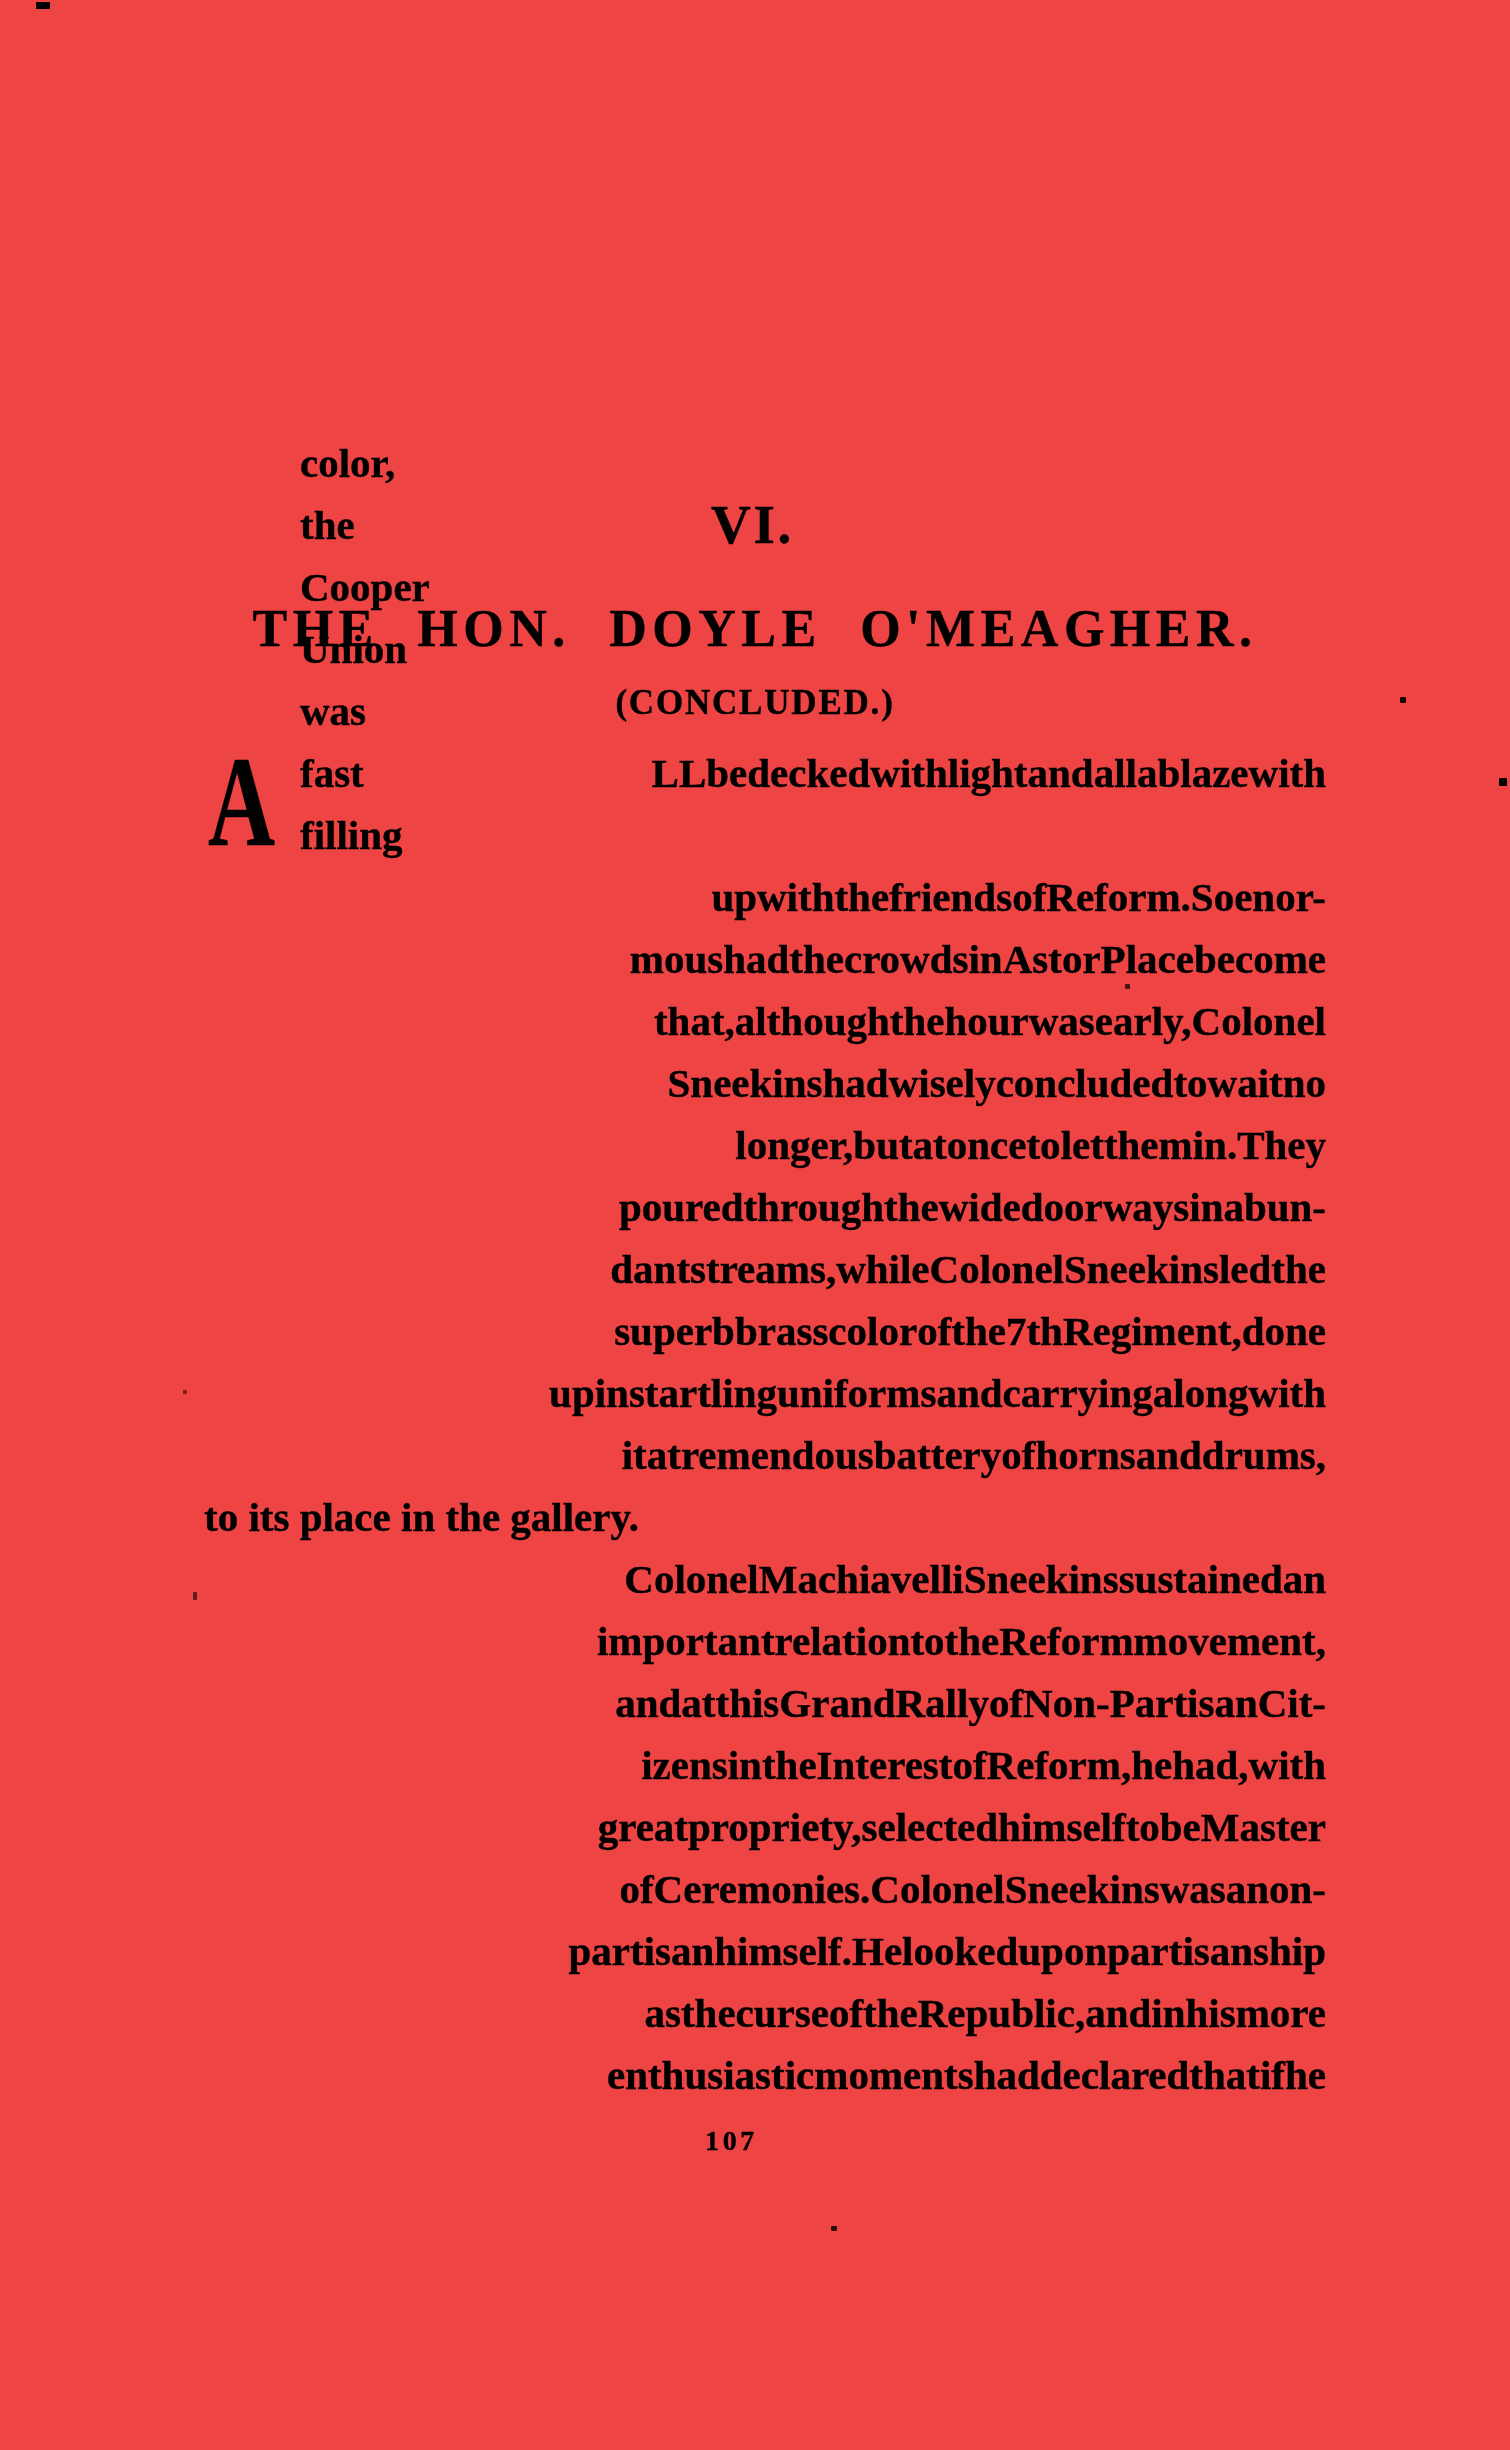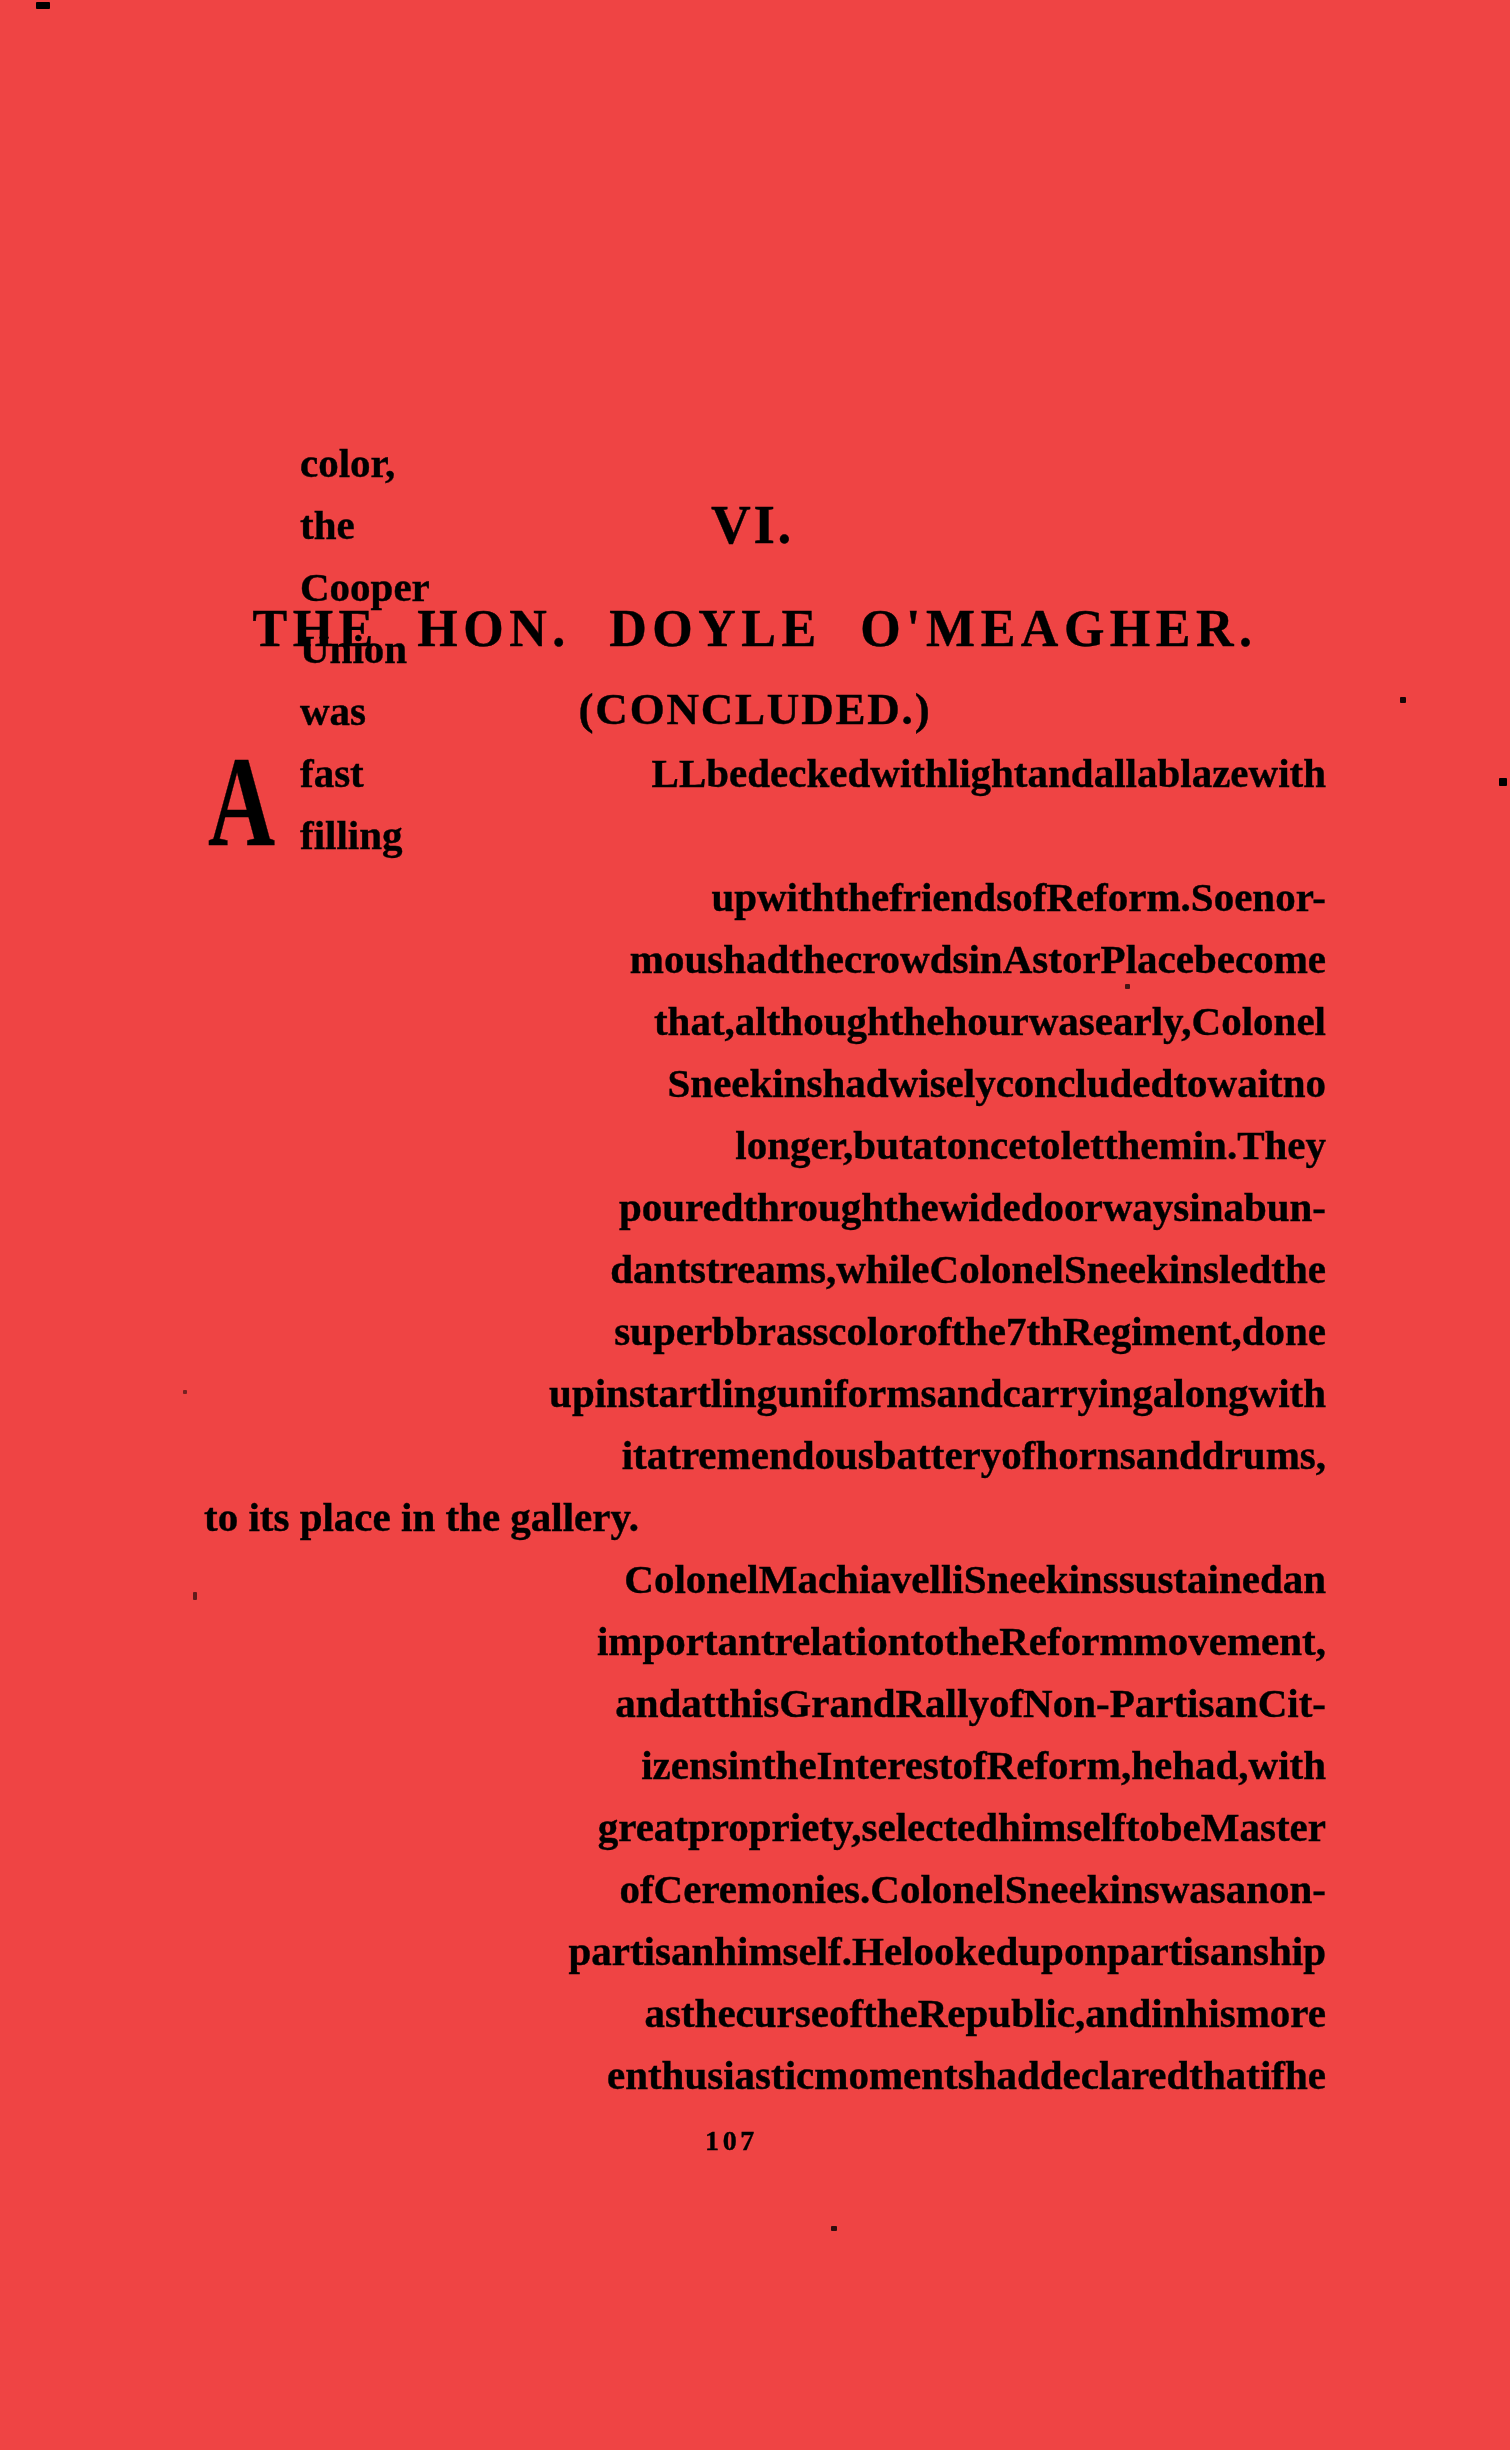--- a/index.html
+++ b/index.html
@@ -18,21 +18,21 @@
     position:absolute; top:493px; left:0; width:1505px;
     text-align:center; font-size:55px; letter-spacing:2.7px;
   }
   .chapter-title {
     position:absolute; top:599px; left:0; width:1510px;
     text-align:center; font-size:52px;
     letter-spacing:5.5px; word-spacing:20px; white-space:nowrap;
   }
   .chapter-subtitle {
     position:absolute; top:683px; left:0; width:1510px;
-    text-align:center; font-size:45px; letter-spacing:1.8px;
+    text-align:center; font-size:35px; letter-spacing:1.8px;
   }
   .body-text {
     position:absolute; left:204px; top:742px; width:1122px;
     font-size:41px;
   }
   .line { height:62px; line-height:62px; white-space:nowrap; }
   .line.justify { display:flex; justify-content:flex-end; }
   .line.justify span { display:inline-block; }
   .line.left { text-align:left; }
   .drop-cap {

